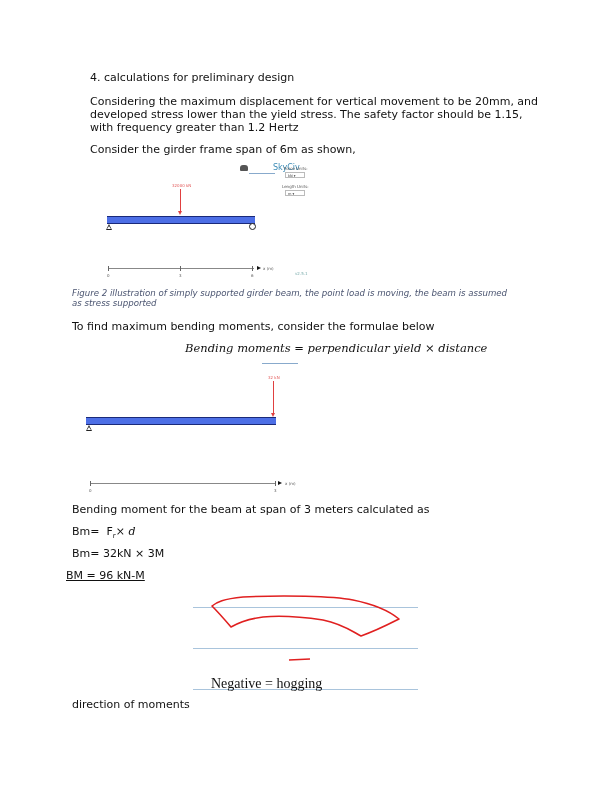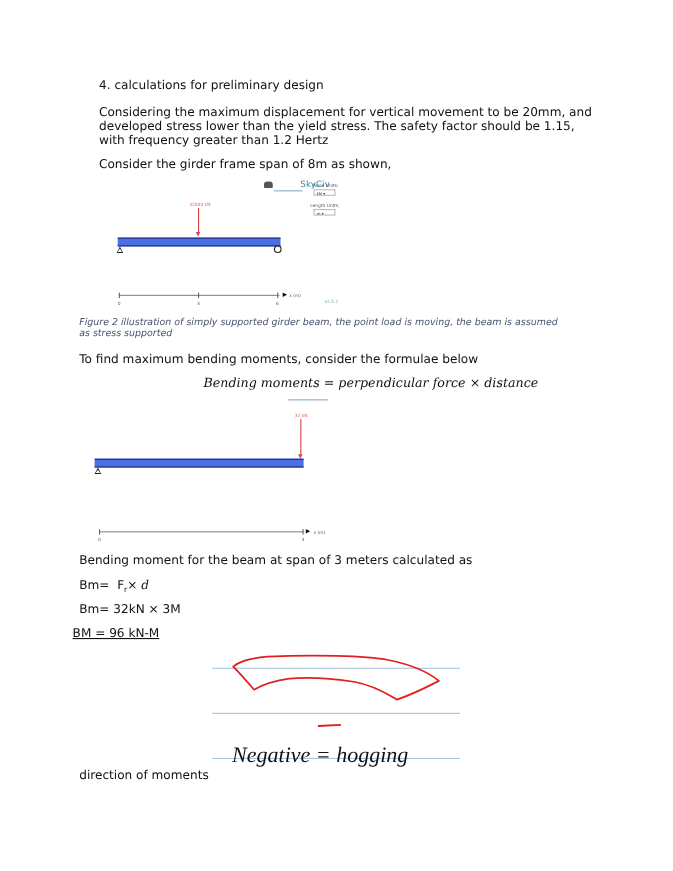--- a/index.html
+++ b/index.html
@@ -26,21 +26,21 @@
 </style>
 </head>
 <body>
 
 <div class="abs p" style="left:90px; top:71px;">4. calculations for preliminary design</div>
 
 <div class="abs p" style="left:90px; top:95px;">Considering the maximum displacement for vertical movement to be 20mm, and</div>
 <div class="abs p" style="left:90px; top:108px;">developed stress lower than the yield stress. The safety factor should be 1.15,</div>
 <div class="abs p" style="left:90px; top:121px;">with frequency greater than 1.2 Hertz</div>
 
-<div class="abs p" style="left:90px; top:143px;">Consider the girder frame span of 8m as shown,</div>
+<div class="abs p" style="left:90px; top:143px;">Consider the girder frame span of 6m as shown,</div>
 
 <div class="abs fig" style="left:95px; top:160px; width:220px; height:120px;">
 
   <div class="abs" style="left:145px; top:5px; width:8px; height:6px; background:#555; border-radius:3px 3px 1px 1px;"></div>
   <div class="abs" style="left:154px; top:3px; font-size:8px; color:#3a8ab5;margin-left:24px;">SkyCiv</div>
   <div class="abs" style="left:154px; top:13px; width:26px; height:1px; background:#8ac;"></div>
 
   <div class="tiny" style="left:189px; top:6px;">Force Units:</div>
   <div class="select-box" style="left:190px; top:12px;"><span>kN</span> ▾</div>
   <div class="tiny" style="left:187px; top:24px;">Length Units:</div>
@@ -64,21 +64,21 @@
   <div class="tiny" style="left:156px; top:113px;">6</div>
   <div class="tiny" style="left:168px; top:106px;">x (m)</div>
   <div class="tiny" style="left:200px; top:111px; color:#7aa;">v2.5.1</div>
 </div>
 
 <div class="abs caption" style="left:72px; top:288px;">Figure 2 illustration of simply supported girder beam, the point load is moving, the beam is assumed</div>
 <div class="abs caption" style="left:72px; top:298px;">as stress supported</div>
 
 <div class="abs p" style="left:72px; top:320px;">To find maximum bending moments, consider the formulae below</div>
 
-<div class="abs formula" style="left:185px; top:341px;">Bending moments = perpendicular force × distance</div>
+<div class="abs formula" style="left:185px; top:341px;">Bending moments = perpendicular yield × distance</div>
 
 <div class="abs fig" style="left:70px; top:360px; width:245px; height:135px;">
   <div class="abs" style="left:192px; top:3px; width:36px; height:1px; background:#8ac;"></div>
   <div class="load-label" style="left:198px; top:15px;">32 kN</div>
   <div class="arrow-shaft" style="left:203px; top:21px; height:33px;"></div>
   <div class="arrow-head" style="left:201px; top:53px;"></div>
   <div class="beam" style="left:16px; top:57px; width:190px;"></div>
   <div class="pin" style="left:16px; top:65px;"></div>
   <div class="axis-line" style="left:20px; top:123px; width:186px;"></div>
   <div class="tick" style="left:20px; top:121px;"></div>
@@ -98,16 +98,16 @@
 <div class="abs p underline" style="left:66px; top:569px;">BM = 96 kN-M</div>
 
 <div class="abs" style="left:193px; top:592px; width:225px; height:108px; background:#fff;">
   <div class="blue-line" style="left:0; top:15px; width:225px;"></div>
   <div class="blue-line" style="left:0; top:56px; width:225px;"></div>
   <div class="blue-line" style="left:0; top:97px; width:225px;"></div>
   <svg class="abs" style="left:0; top:0;" width="225" height="108" viewBox="0 0 225 108">
     <path d="M19,14 C24,10 30,7 50,5 C90,3 140,4 160,8 C180,12 195,18 206,27 C200,30 185,38 168,44 C160,40 150,32 130,28 C110,25 90,23 70,25 C55,27 45,31 38,35 C32,28 25,20 19,14 Z" fill="none" stroke="#e02020" stroke-width="1.6" stroke-linejoin="round"></path>
     <path d="M96,68 L117,67" stroke="#e02020" stroke-width="1.6" fill="none"></path>
   </svg>
-  <div class="abs" style="left:18px; top:84px; font-family:'Liberation Serif','DejaVu Serif',serif; font-size:20px; color:#111; white-space:nowrap;font-style:italic;">Negative = hogging</div>
+  <div class="abs" style="left:18px; top:84px; font-family:'Liberation Serif','DejaVu Serif',serif; font-size:14px; color:#111; white-space:nowrap;">Negative = hogging</div>
 </div>
 
 <div class="abs p" style="left:72px; top:698px;">direction of moments</div>
 
 </body></html>

